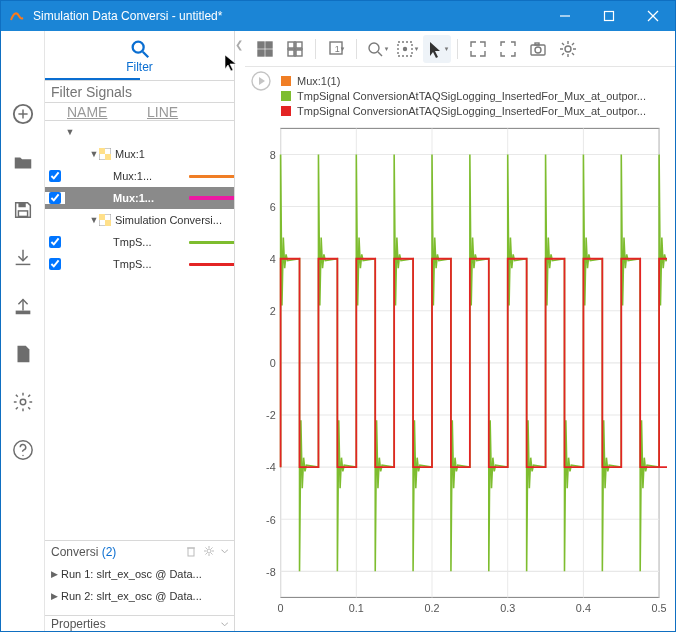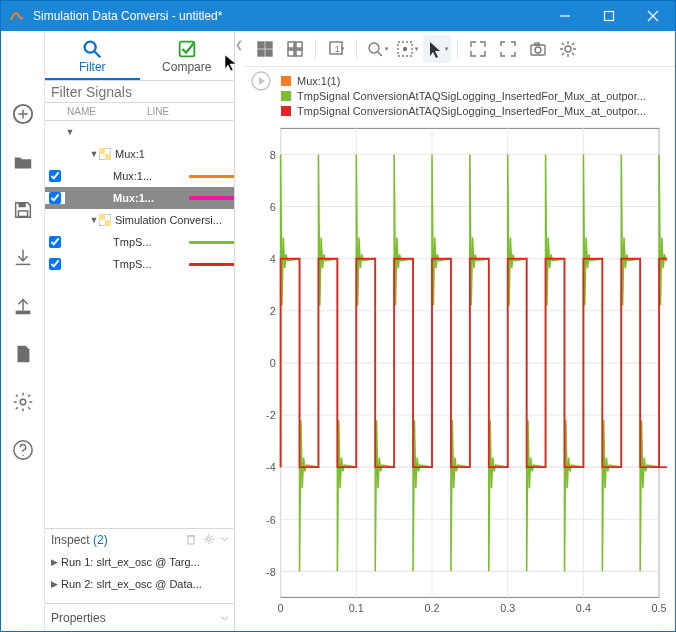--- a/index.html
+++ b/index.html
@@ -19,21 +19,21 @@
   .rail .ritem.plus svg circle { stroke-width:2; }
   
   .midpanel { width:190px; display:flex; flex-direction:column; border-right:1px solid #d8d8d8; min-height:0; }
   .tabs { height:50px; display:flex; border-bottom:1px solid #d8d8d8; position:relative;}
   .tab { flex:1; display:flex; flex-direction:column; align-items:center; justify-content:center; font-size:12px; color:#555; cursor:pointer; }
   .tab.active { color:#0a6ed1; }
   .tab .ticon { width:22px; height:22px; }
   .tab-underline { position:absolute; bottom:0; left:0; width:50%; height:2px; background:#0a6ed1; }
   .filter { height:22px; border-bottom:1px solid #d8d8d8; }
   .filter input { width:100%; height:100%; border:none; outline:none; font-size:14px; padding:0 6px; color:#999; }
-  .colhdr { height:18px; display:flex; border-bottom:1px solid #d8d8d8; font-size:10px; color:#999; }
+  .colhdr { height:18px; display:flex; border-bottom:1px solid #d8d8d8; font-size:14px; color:#999;text-decoration:underline; }
   .colhdr .c1 { width:20px; }
   .colhdr .c2 { width:80px; padding-left:2px; display:flex; align-items:center;}
   .colhdr .c3 { flex:1; padding-left:2px; display:flex; align-items:center;text-align:center;}
   .tree { flex:1; overflow:hidden; font-size:11px; color:#333; }
   .trow { height:22px; display:flex; align-items:center; white-space:nowrap; overflow:hidden; }
   .trow .chkcell { width:20px; display:flex; align-items:center; justify-content:center; flex-shrink:0; }
   .trow .chkcell input { width:12px; height:12px; }
   .trow .namecell { width:124px; display:flex; align-items:center; overflow:hidden; text-overflow:ellipsis; flex-shrink:0;}
   .trow .namecell .txt { overflow:hidden; text-overflow:ellipsis; }
   .trow .linecell { flex:1; display:flex; align-items:center; }
@@ -41,21 +41,21 @@
   .trow.sel { background:#8a8a8a; color:#fff; }
   .trow .tri { width:10px; text-align:center; font-size:9px; color:#666; }
   .muxicon { width:12px; height:12px; margin-right:4px; display:inline-flex; }
   .muxicon svg { width:12px; height:12px; }
   .runrow { font-weight:bold; }
   .archive-sec { border-top:1px solid #d8d8d8; }
   .archive-hdr { height:22px; display:flex; align-items:center; font-size:12px; color:#555; padding:0 6px; justify-content:space-between;}
   .archive-hdr .acount { color:#0a6ed1; }
   .archive-hdr .aicons { display:flex; gap:6px; color:#bbb; }
   .archive-hdr .aicons svg{ width:12px;height:12px; stroke:#bbb; fill:none;}
-  .props { height:28px; border-top:1px solid #d8d8d8; display:flex; align-items:center; font-size:12px; color:#555; padding:0 6px; justify-content:space-between;}
+  .props { height:16px; border-top:1px solid #d8d8d8; display:flex; align-items:center; font-size:12px; color:#555; padding:0 6px; justify-content:space-between;}
   .collapse-tab { width:10px; position:relative; }
   .collapse-tab .chev { position:absolute; top:8px; left:0; color:#aaa; font-size:10px; cursor:pointer;}
   .cursoricon { position:absolute; top:54px; left:224px; font-size:14px; color:#000; z-index:20; pointer-events:none;}
   
   .plotarea { flex:1; display:flex; flex-direction:column; min-width:0; }
   .toolbar { height:36px; border-bottom:1px solid #e5e5e5; display:flex; align-items:center; padding:0 6px; gap:2px; }
   .tbtn { width:28px; height:28px; display:flex; align-items:center; justify-content:center; cursor:pointer; border-radius:3px;}
   .tbtn svg { width:18px; height:18px; stroke:#7a7a7a; fill:none; stroke-width:1.4;}
   .tbtn .drop{ font-size:7px; color:#7a7a7a; margin-left:1px;}
   .tsep { width:1px; height:20px; background:#e0e0e0; margin:0 4px;}
@@ -156,27 +156,20 @@
 
     <div class="midpanel">
       <div class="tabs">
         <div class="tab active">
           <svg class="ticon" viewBox="0 0 24 24">
               <circle cx="10" cy="10" r="6" stroke="#0a6ed1" stroke-width="2.5" fill="none"></circle>
               <line x1="15" y1="15" x2="21" y2="21" stroke="#0a6ed1" stroke-width="2.5"></line>
             </svg>
           <span>Filter</span>
         </div>
-        <div class="tab">
-          <svg class="ticon" viewBox="0 0 24 24">
-              <rect x="4" y="4" width="16" height="16" rx="2" stroke="#2aa52a" stroke-width="2" fill="none"></rect>
-              <polyline points="7,12 11,16 20,5" stroke="#2aa52a" stroke-width="2.5" fill="none"></polyline>
-            </svg>
-          <span>Compare</span>
-        </div>
         <div class="tab-underline"></div>
       </div>
       <div class="filter"><input placeholder="Filter Signals" style=""></div>
       <div class="colhdr">
         <div class="c1"></div>
         <div class="c2">NAME</div>
         <div class="c3">LINE</div>
       </div>
       <div class="tree">
         <div class="trow runrow">
@@ -260,36 +253,36 @@
               <span class="txt">TmpS...</span>
             </div>
           <div class="linecell">
               <div class="swatch" style="background:#e32424"></div>
             </div>
         </div>
       </div>
 
       <div class="archive-sec">
         <div class="archive-hdr">
-          <span><span>Inspect</span> <span class="acount">(2)</span></span>
+          <span><span>Conversi</span> <span class="acount">(2)</span></span>
           <span class="aicons">
             <span><svg viewBox="0 0 12 12">
                   <rect x="3" y="3" width="6" height="8"></rect>
                   <line x1="2" y1="3" x2="10" y2="3"></line>
                 </svg></span>
             <span><svg viewBox="0 0 12 12">
                   <circle cx="6" cy="6" r="2"></circle>
                   <path d="M6 1v2M6 9v2M1 6h2M9 6h2M2.5 2.5l1.4 1.4M8.1 8.1l1.4 1.4M2.5 9.5l1.4-1.4M8.1 3.9l1.4-1.4"></path>
                 </svg></span>
             <span style="font-size:9px;color:#888;">⌵</span>
           </span>
         </div>
         <div class="arun">
             <span class="tri">▶</span>
-            <span>Run 1: slrt_ex_osc @ Targ...</span>
+            <span>Run 1: slrt_ex_osc @ Data...</span>
           </div>
         <div class="arun">
             <span class="tri">▶</span>
             <span>Run 2: slrt_ex_osc @ Data...</span>
           </div>
       </div>
       <div style="flex:0 0 8px"></div>
       <div class="props">
         <span>Properties</span>
         <span style="font-size:9px;color:#888;">⌵</span>

